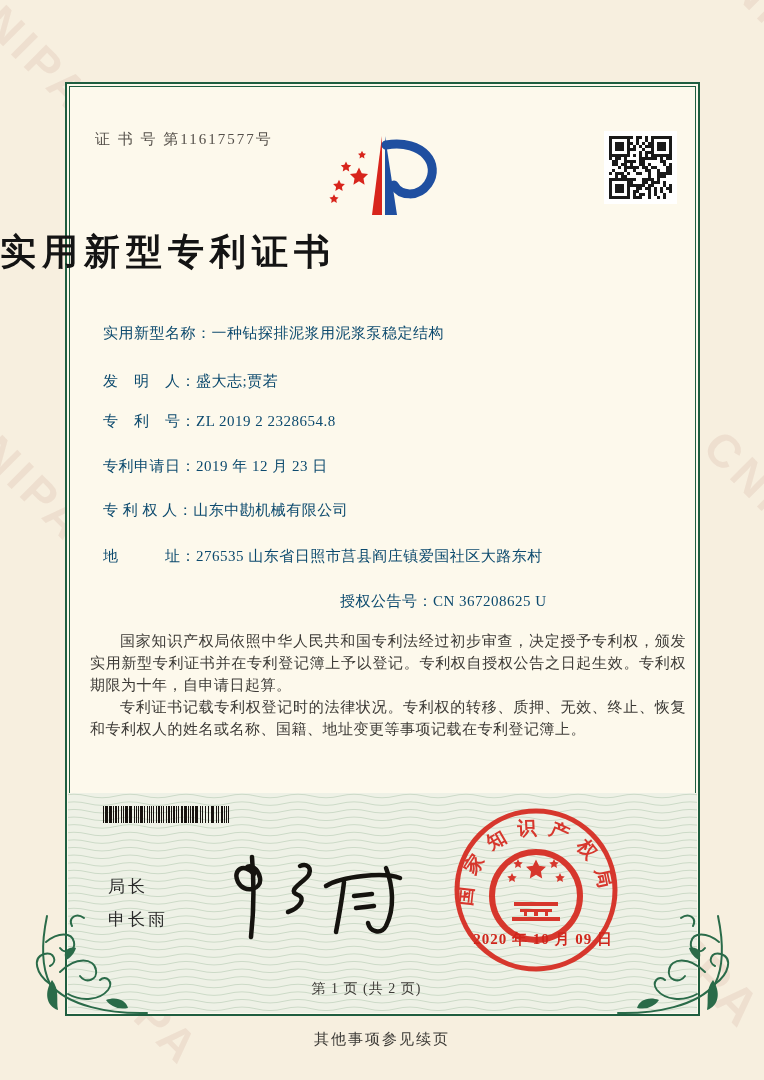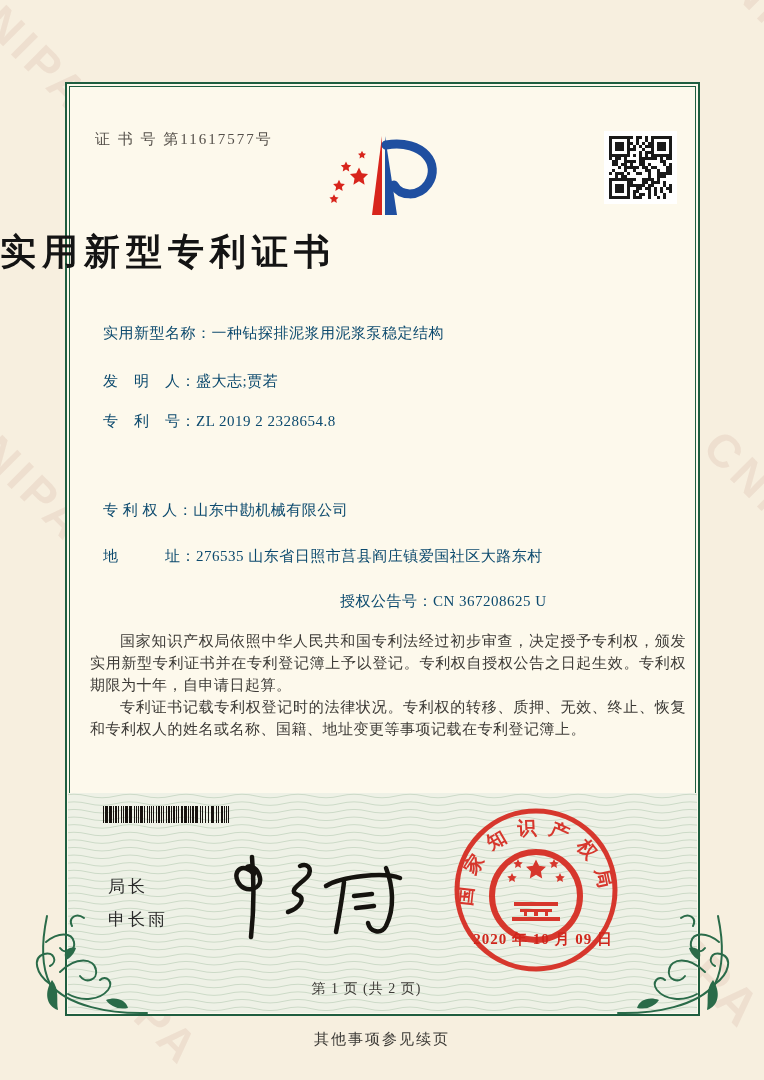--- a/index.html
+++ b/index.html
@@ -631,20 +631,23 @@
 
   <div class="row r1">
     <span class="flabel">实用新型名称：</span><span class="fvalue">一种钻探排泥浆用泥浆泵稳定结构</span>
   </div>
   <div class="row r2">
     <span class="flabel">发　明　人：</span><span class="fvalue">盛大志;贾若</span>
   </div>
   <div class="row r3">
     <span class="flabel">专　利　号：</span><span class="fvalue">ZL 2019 2 2328654.8</span>
   </div>
+  <div class="row r4">
+    <span class="flabel">专利申请日：</span><span class="fvalue">2019 年 12 月 23 日</span>
+  </div>
   <div class="row r5">
     <span class="flabel">专 利 权 人：</span><span class="fvalue">山东中勘机械有限公司</span>
   </div>
   <div class="row r6">
     <span class="flabel">地　　　址：</span><span class="fvalue">276535 山东省日照市莒县阎庄镇爱国社区大路东村</span>
   </div>
   <div class="row r7">
     <span class="pair pair2">
       <span class="flabel">授权公告号：</span><span class="fvalue">CN 367208625 U</span>
     </span>

